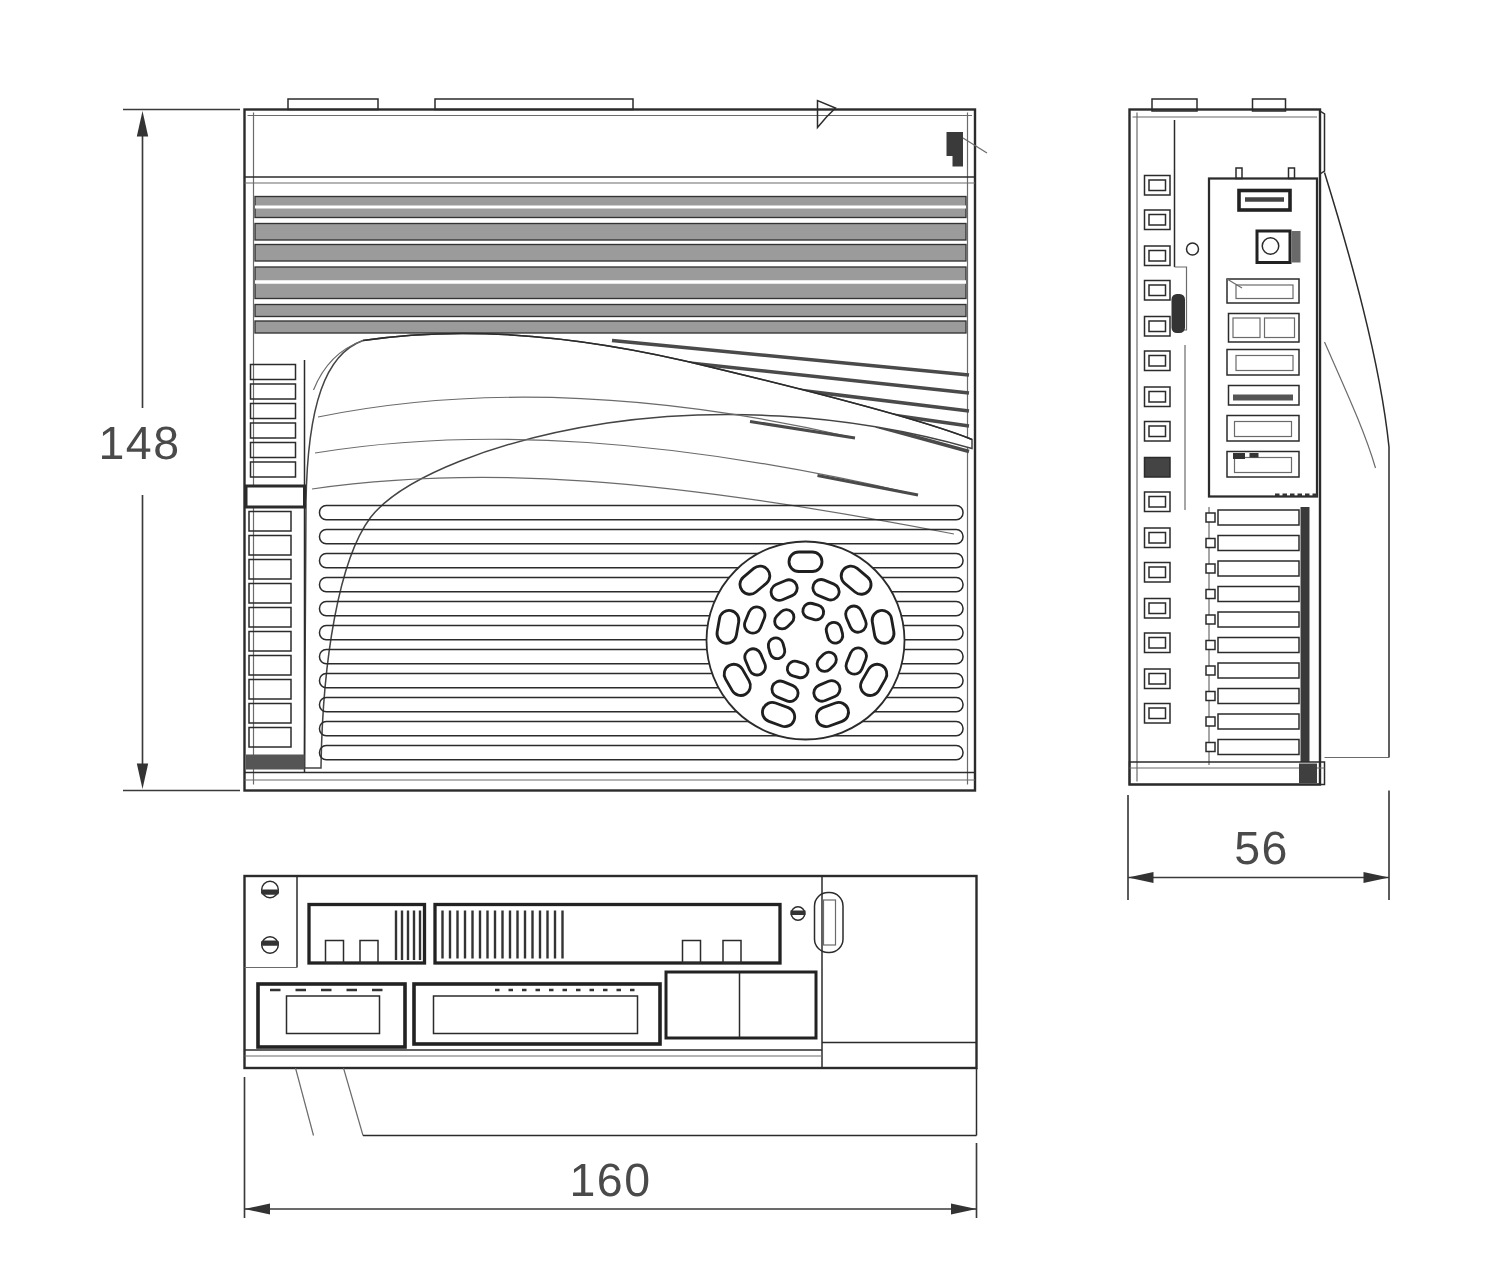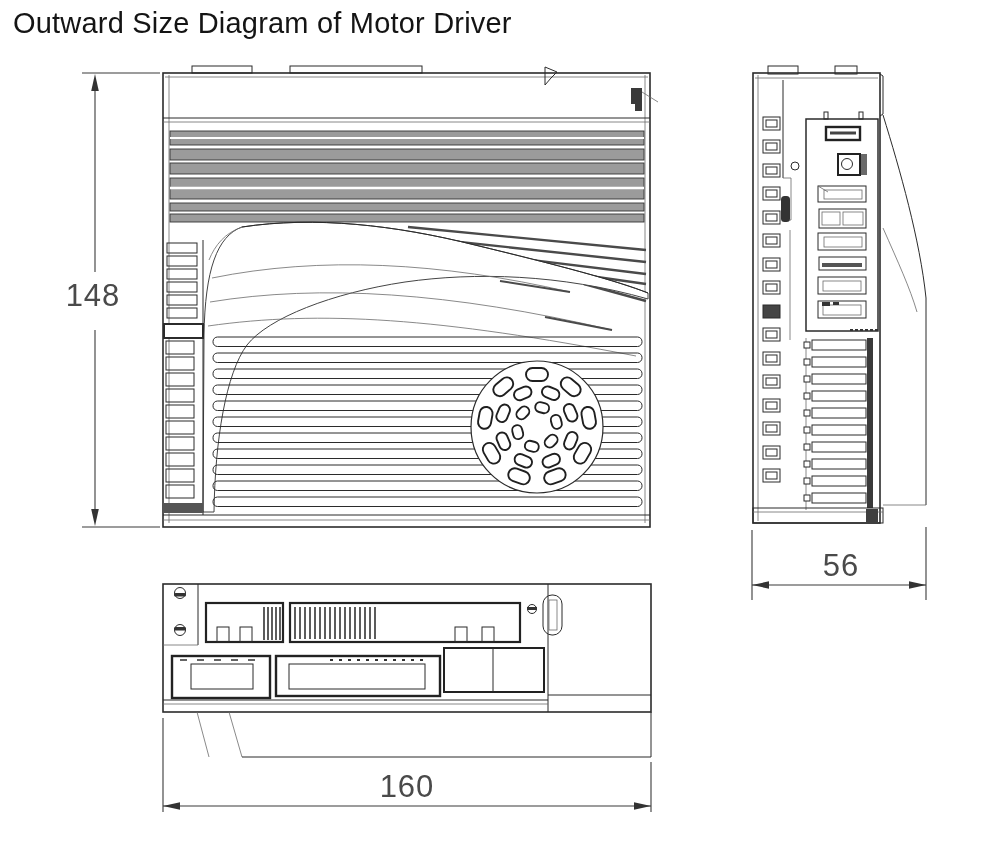--- a/index.html
+++ b/index.html
@@ -12,21 +12,20 @@
   .ol{fill:none;stroke:#2b2b2b;stroke-width:1.6;}
   .ln{fill:none;stroke:#2b2b2b;stroke-width:1;}
   .lt{fill:none;stroke:#6b6b6b;stroke-width:0.8;}
   .dl{fill:none;stroke:#3a3a3a;stroke-width:1.1;}
   .ar{fill:#333333;stroke:none;}
 </style>
 </head>
 <body>
 
 <div class="canvas">
-  <div class="title">Outward Size Diagram of Motor Driver</div>
 
   <svg width="1000" height="853" viewBox="0 0 1000 853">
 
     <g>
 
       <rect x="163" y="73" width="487" height="454" class="ol" fill="#ffffff"></rect>
       <line x1="169" y1="75" x2="169" y2="523" class="lt"></line>
       <line x1="645" y1="75" x2="645" y2="523" class="lt"></line>
       <line x1="163" y1="118" x2="650" y2="118" class="ln"></line>
       <line x1="163" y1="122" x2="650" y2="122" class="lt"></line>

